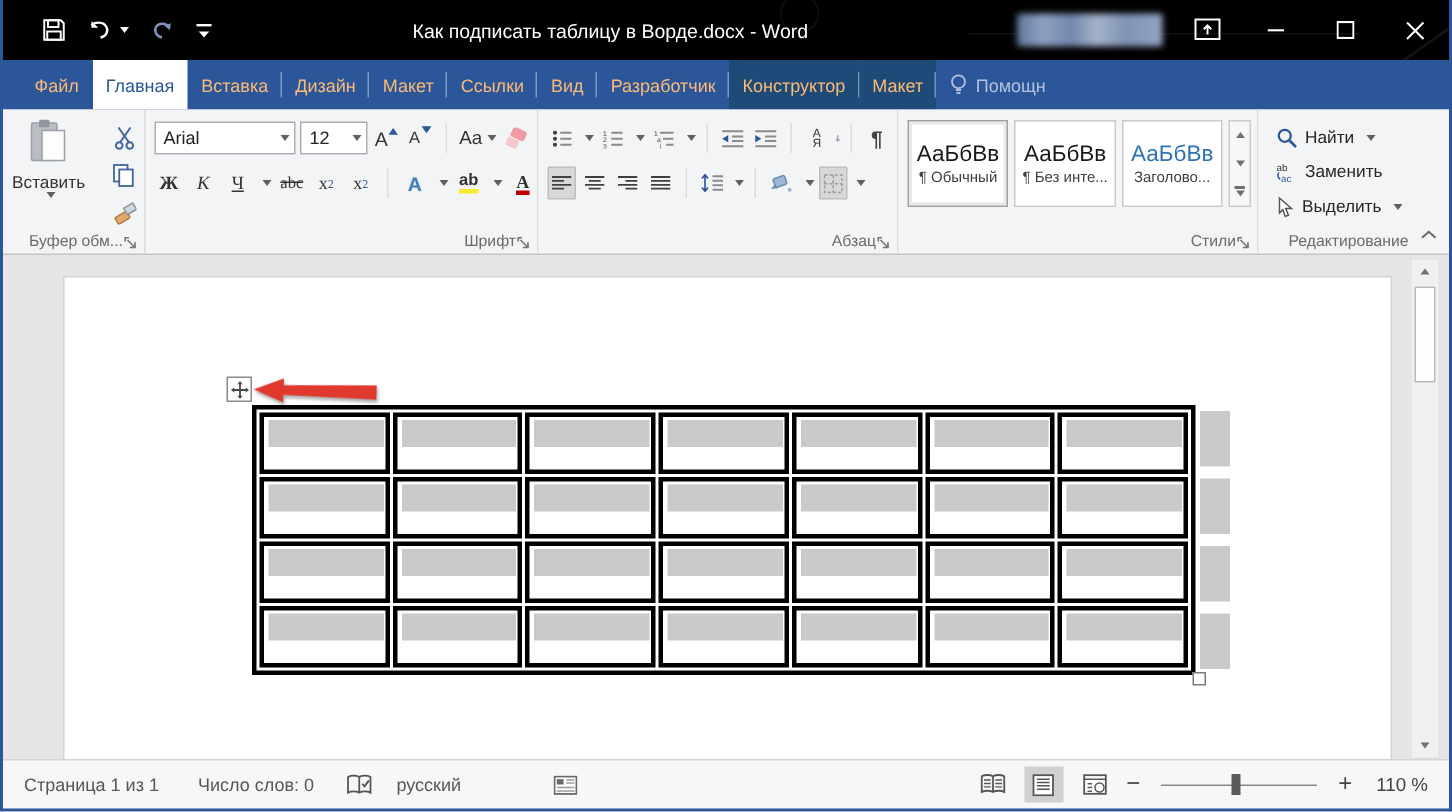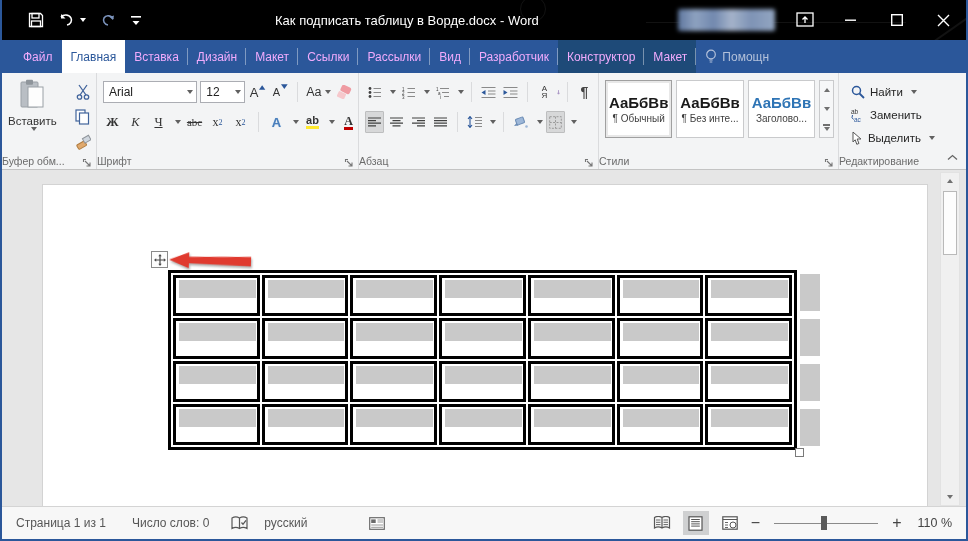--- a/index.html
+++ b/index.html
@@ -19,29 +19,29 @@
   .deco.d2 { width:160px; height:0; top:80px; right:-40px; border-width:2px 0 0 0; transform:rotate(-35deg); }
   .qat { position:absolute; left:26px; top:0; height:40px; display:flex; align-items:center; gap:14px; }
   .qat .qbtn { display:flex; align-items:center; gap:2px; }
   .title-text { position:absolute; left:42%; top:0; transform:translateX(-50%); height:40px; display:flex; align-items:center; color:#fff; font-size:13px; white-space:nowrap; }
   .blurbox { position:absolute; left:676px; top:9px; width:97px; height:22px; filter:blur(2px); border-radius:2px;
     background:linear-gradient(90deg,#5f779f 0%,#8ea2c0 18%,#7188ae 37%,#a5b3ca 55%,#7e93b5 75%,#93a6c2 100%); }
   .winctl { position:absolute; top:0; right:0; height:40px; display:flex; align-items:stretch; }
   .winctl .wbtn { width:46px; display:flex; align-items:center; justify-content:center; }
   
   .tabstrip { position:absolute; top:40px; left:0; right:0; height:33px; background:#2b579a; display:flex; align-items:stretch; padding-left:12px; overflow:hidden; }
-  .tab { display:flex; align-items:center; padding:0 9px; color:#f0abfc; font-size:12px; white-space:nowrap; position:relative; }
+  .tab { display:flex; align-items:center; padding:0 9px; color:#fdba74; font-size:12px; white-space:nowrap; position:relative; }
   .tab.sep::after { content:""; position:absolute; right:0; top:8px; bottom:8px; width:1px; background:rgba(255,255,255,0.4); }
   .tab.active { background:#fff; color:#2b579a; }
   .tab.contextual { background:#1e4a78; }
   .tab.assistant { color:#b3c1da; gap:5px; }
   
   .ribbon { position:absolute; top:73px; left:0; right:0; height:97px; background:#f3f4f5; border-bottom:1px solid #c3c3c3; display:flex; }
   .rgroup { position:relative; border-right:1px solid #dadbdd; padding:6px 4px 18px 6px; }
-  .glabel { position:absolute; bottom:2px; left:0; right:14px; text-align:left; font-size:10.5px; color:#6b6b6b; white-space:nowrap; }
+  .glabel { position:absolute; bottom:2px; left:0; right:14px; text-align:right; font-size:10.5px; color:#6b6b6b; white-space:nowrap; }
   .launcher { position:absolute; bottom:3px; right:3px; width:11px; height:11px; }
   .rrow { display:flex; align-items:center; height:26px; }
   .rbtn { height:22px; min-width:19px; display:inline-flex; align-items:center; justify-content:center; font-size:12.5px; color:#333; padding:0 2px; border-radius:1px; }
   .rbtn.sel { background:#d7d8d9; border:1px solid #bdbebf; }
   .caret { width:0; height:0; border-left:3.5px solid transparent; border-right:3.5px solid transparent; border-top:4px solid #606060; display:inline-block; margin-left:3px; }
   .vsep { width:1px; height:20px; background:#dadbdd; margin:0 4px; flex:none; }
   .combo { display:flex; align-items:center; height:22px; background:#fff; border:1px solid #abadb3; font-size:12px; color:#222; padding:0 3px 0 5px; }
   .combo .caret { margin-left:auto; }
   .bold { font-weight:bold; font-family:"Liberation Serif","DejaVu Serif",serif; }
   .ital { font-style:italic; font-family:"Liberation Serif","DejaVu Serif",serif; }
@@ -53,21 +53,21 @@
   .redtext { display:inline-block; border-bottom:3px solid #c00000; line-height:12px; font-size:12px; font-weight:bold; font-family:"Liberation Serif","DejaVu Serif",serif; }
   .fx { color:#4a7ebb; font-weight:bold; font-size:13px; text-shadow:0 0 1px #9cc3e5; }
   
   .paste { display:flex; flex-direction:column; align-items:center; width:56px; margin-right:16px; }
   .paste .plabel { font-size:11.5px; color:#333; margin-top:2px; }
   .clipcol { display:flex; flex-direction:column; gap:3px; padding-top:2px; }
   
   .stylecards { display:flex; gap:4px; align-items:flex-start; padding-top:1px; }
   .stylecard { width:73px; height:58px; background:#fff; border:1px solid #c9cacc; display:flex; flex-direction:column; align-items:center; justify-content:center; gap:2px; }
   .stylecard.sel { border:1px solid #a0a0a0; box-shadow:inset 0 0 0 2px #e8e8e8; }
-  .stylecard .prev { font-size:15px; color:#1a1a1a;font-weight:bold; }
+  .stylecard .prev { font-size:15px; color:#1a1a1a; }
   .stylecard .prev.heading { color:#2e74b5; }
   .stylecard .sname { font-size:10px; color:#3f3f3f; white-space:nowrap; }
   .stylescroll { width:16px; height:58px; border:1px solid #c9cacc; background:#f6f7f8; display:flex; flex-direction:column; }
   .stylescroll > div { flex:1; display:flex; align-items:center; justify-content:center; }
   .tri-u { width:0;height:0;border-left:3.5px solid transparent;border-right:3.5px solid transparent;border-bottom:4px solid #707070; }
   .tri-d { width:0;height:0;border-left:3.5px solid transparent;border-right:3.5px solid transparent;border-top:4px solid #707070; }
   .morebar { display:flex; flex-direction:column; align-items:center; gap:1px; }
   .morebar i { display:block; width:7px; height:1.5px; background:#707070; }
   
   .edit-item { display:flex; align-items:center; gap:5px; height:20px; font-size:11.5px; color:#262626; margin:3px 0 3px 6px; white-space:nowrap; }
@@ -178,23 +178,20 @@
         <span>Вставка</span>
       </span>
       <span class="tab sep">
         <span>Дизайн</span>
       </span>
       <span class="tab sep">
         <span>Макет</span>
       </span>
       <span class="tab sep">
         <span>Ссылки</span>
-      </span>
-      <span class="tab sep">
-        <span>Рассылки</span>
       </span>
       <span class="tab sep">
         <span>Вид</span>
       </span>
       <span class="tab sep">
         <span>Разработчик</span>
       </span>
       <span class="tab contextual sep">
         <span>Конструктор</span>
       </span>

